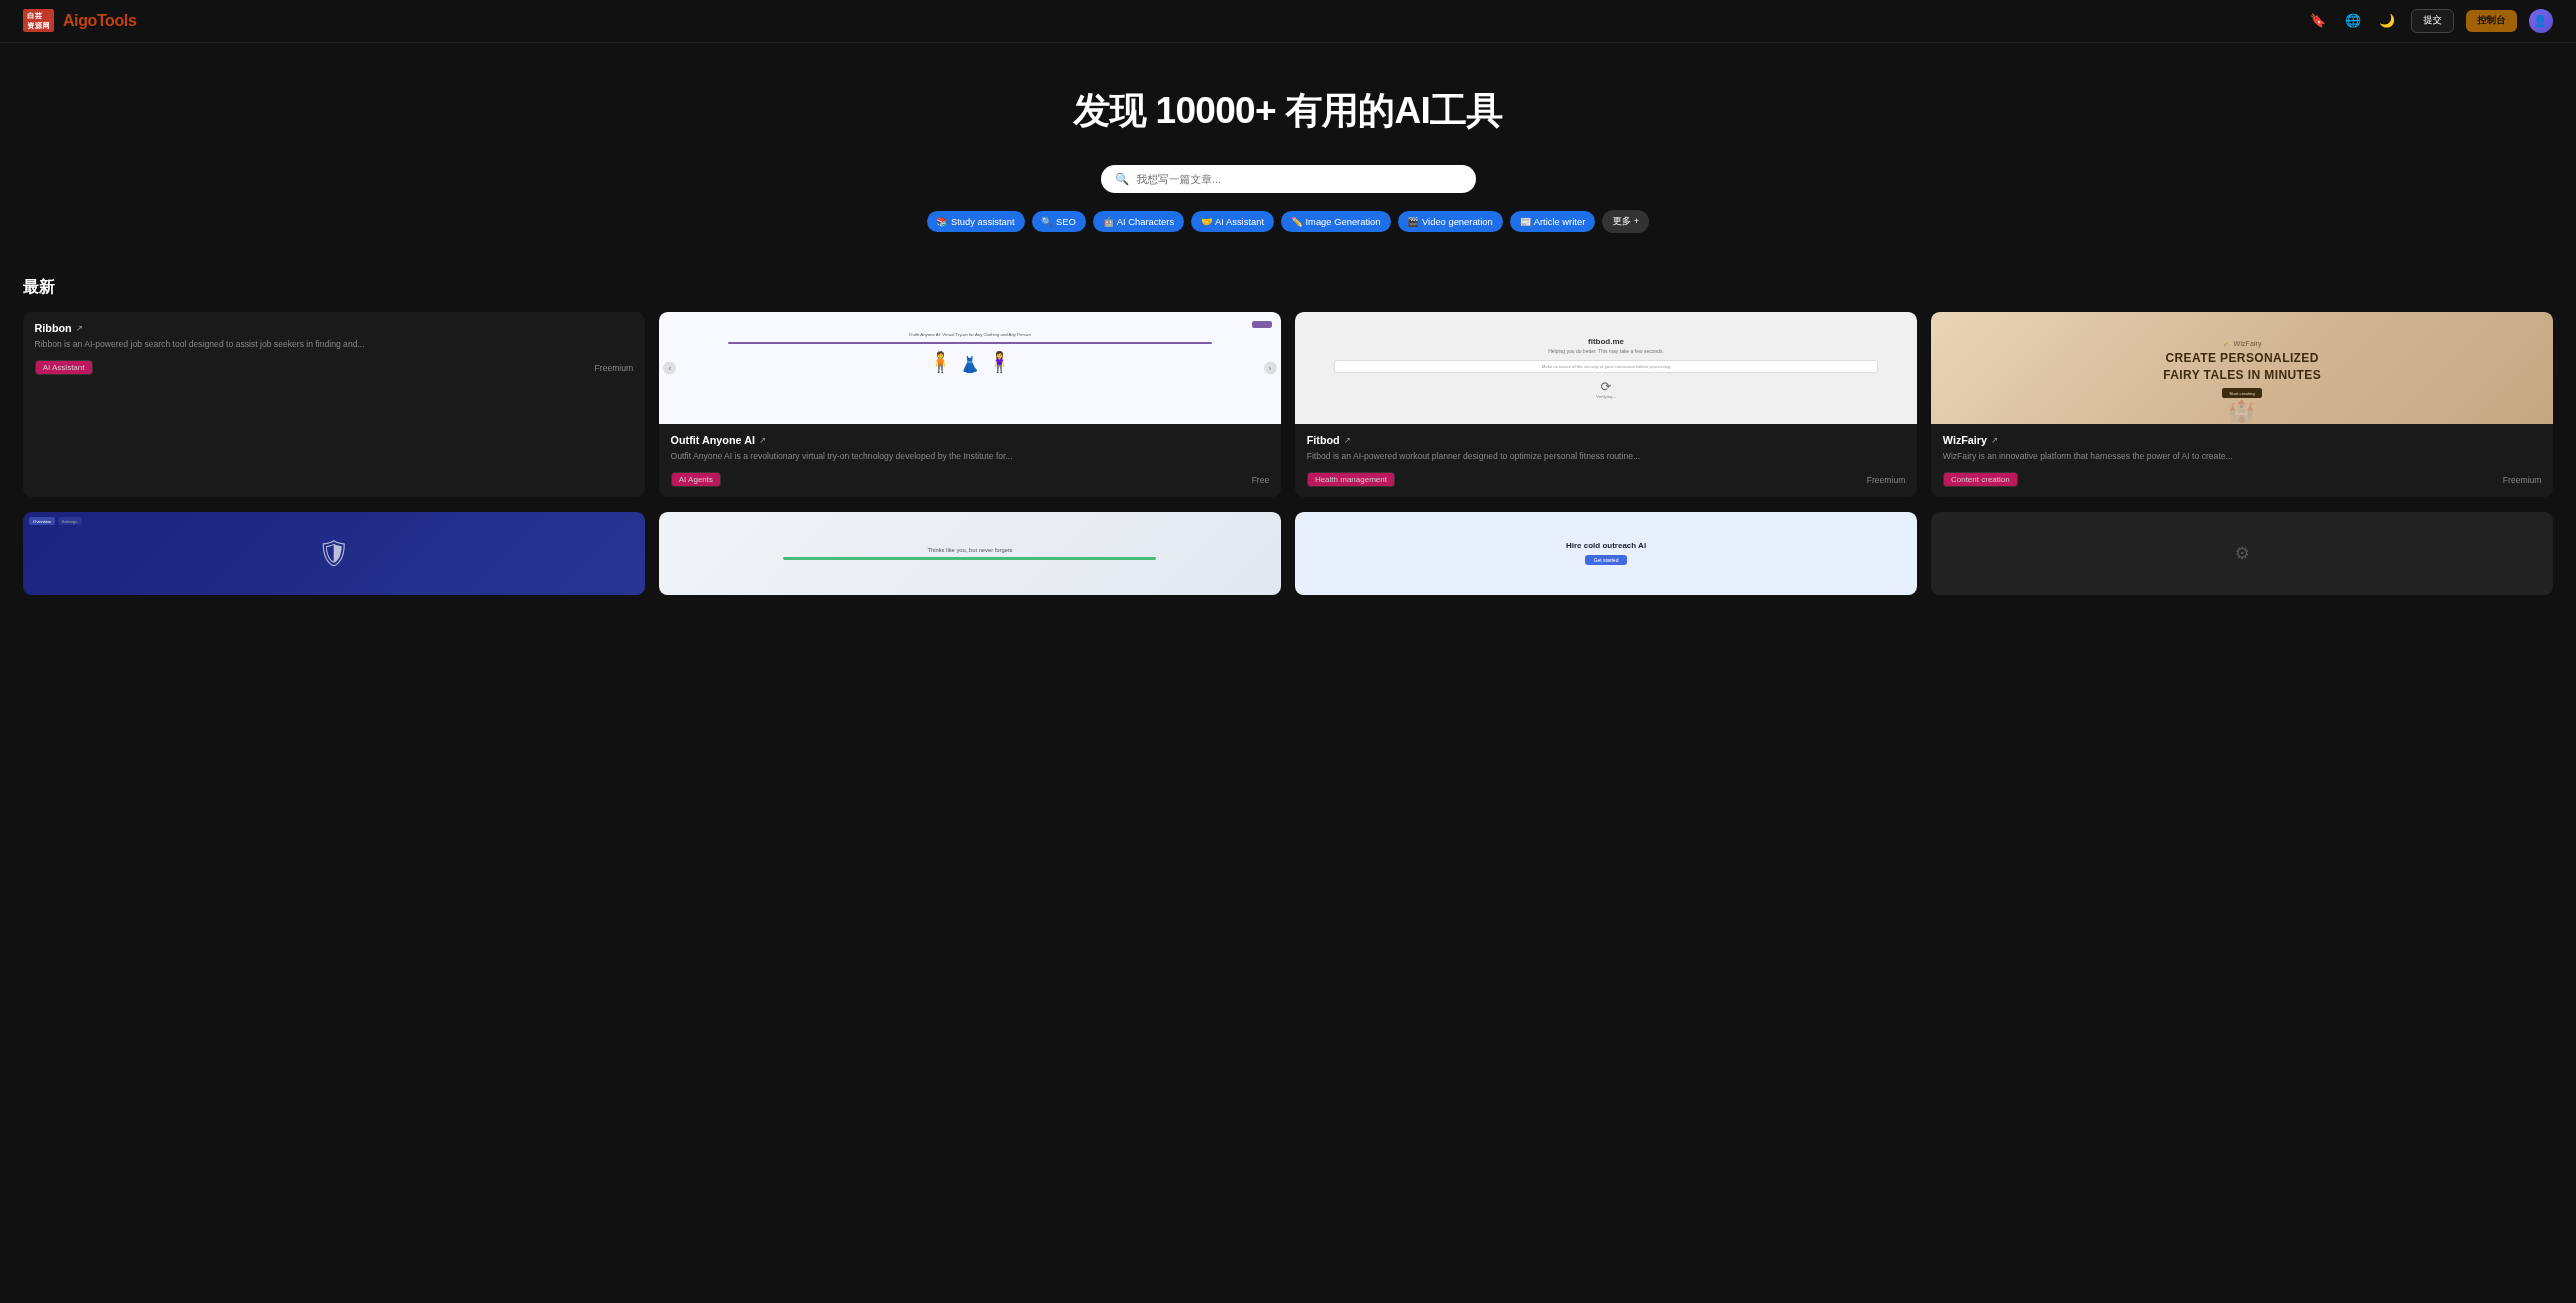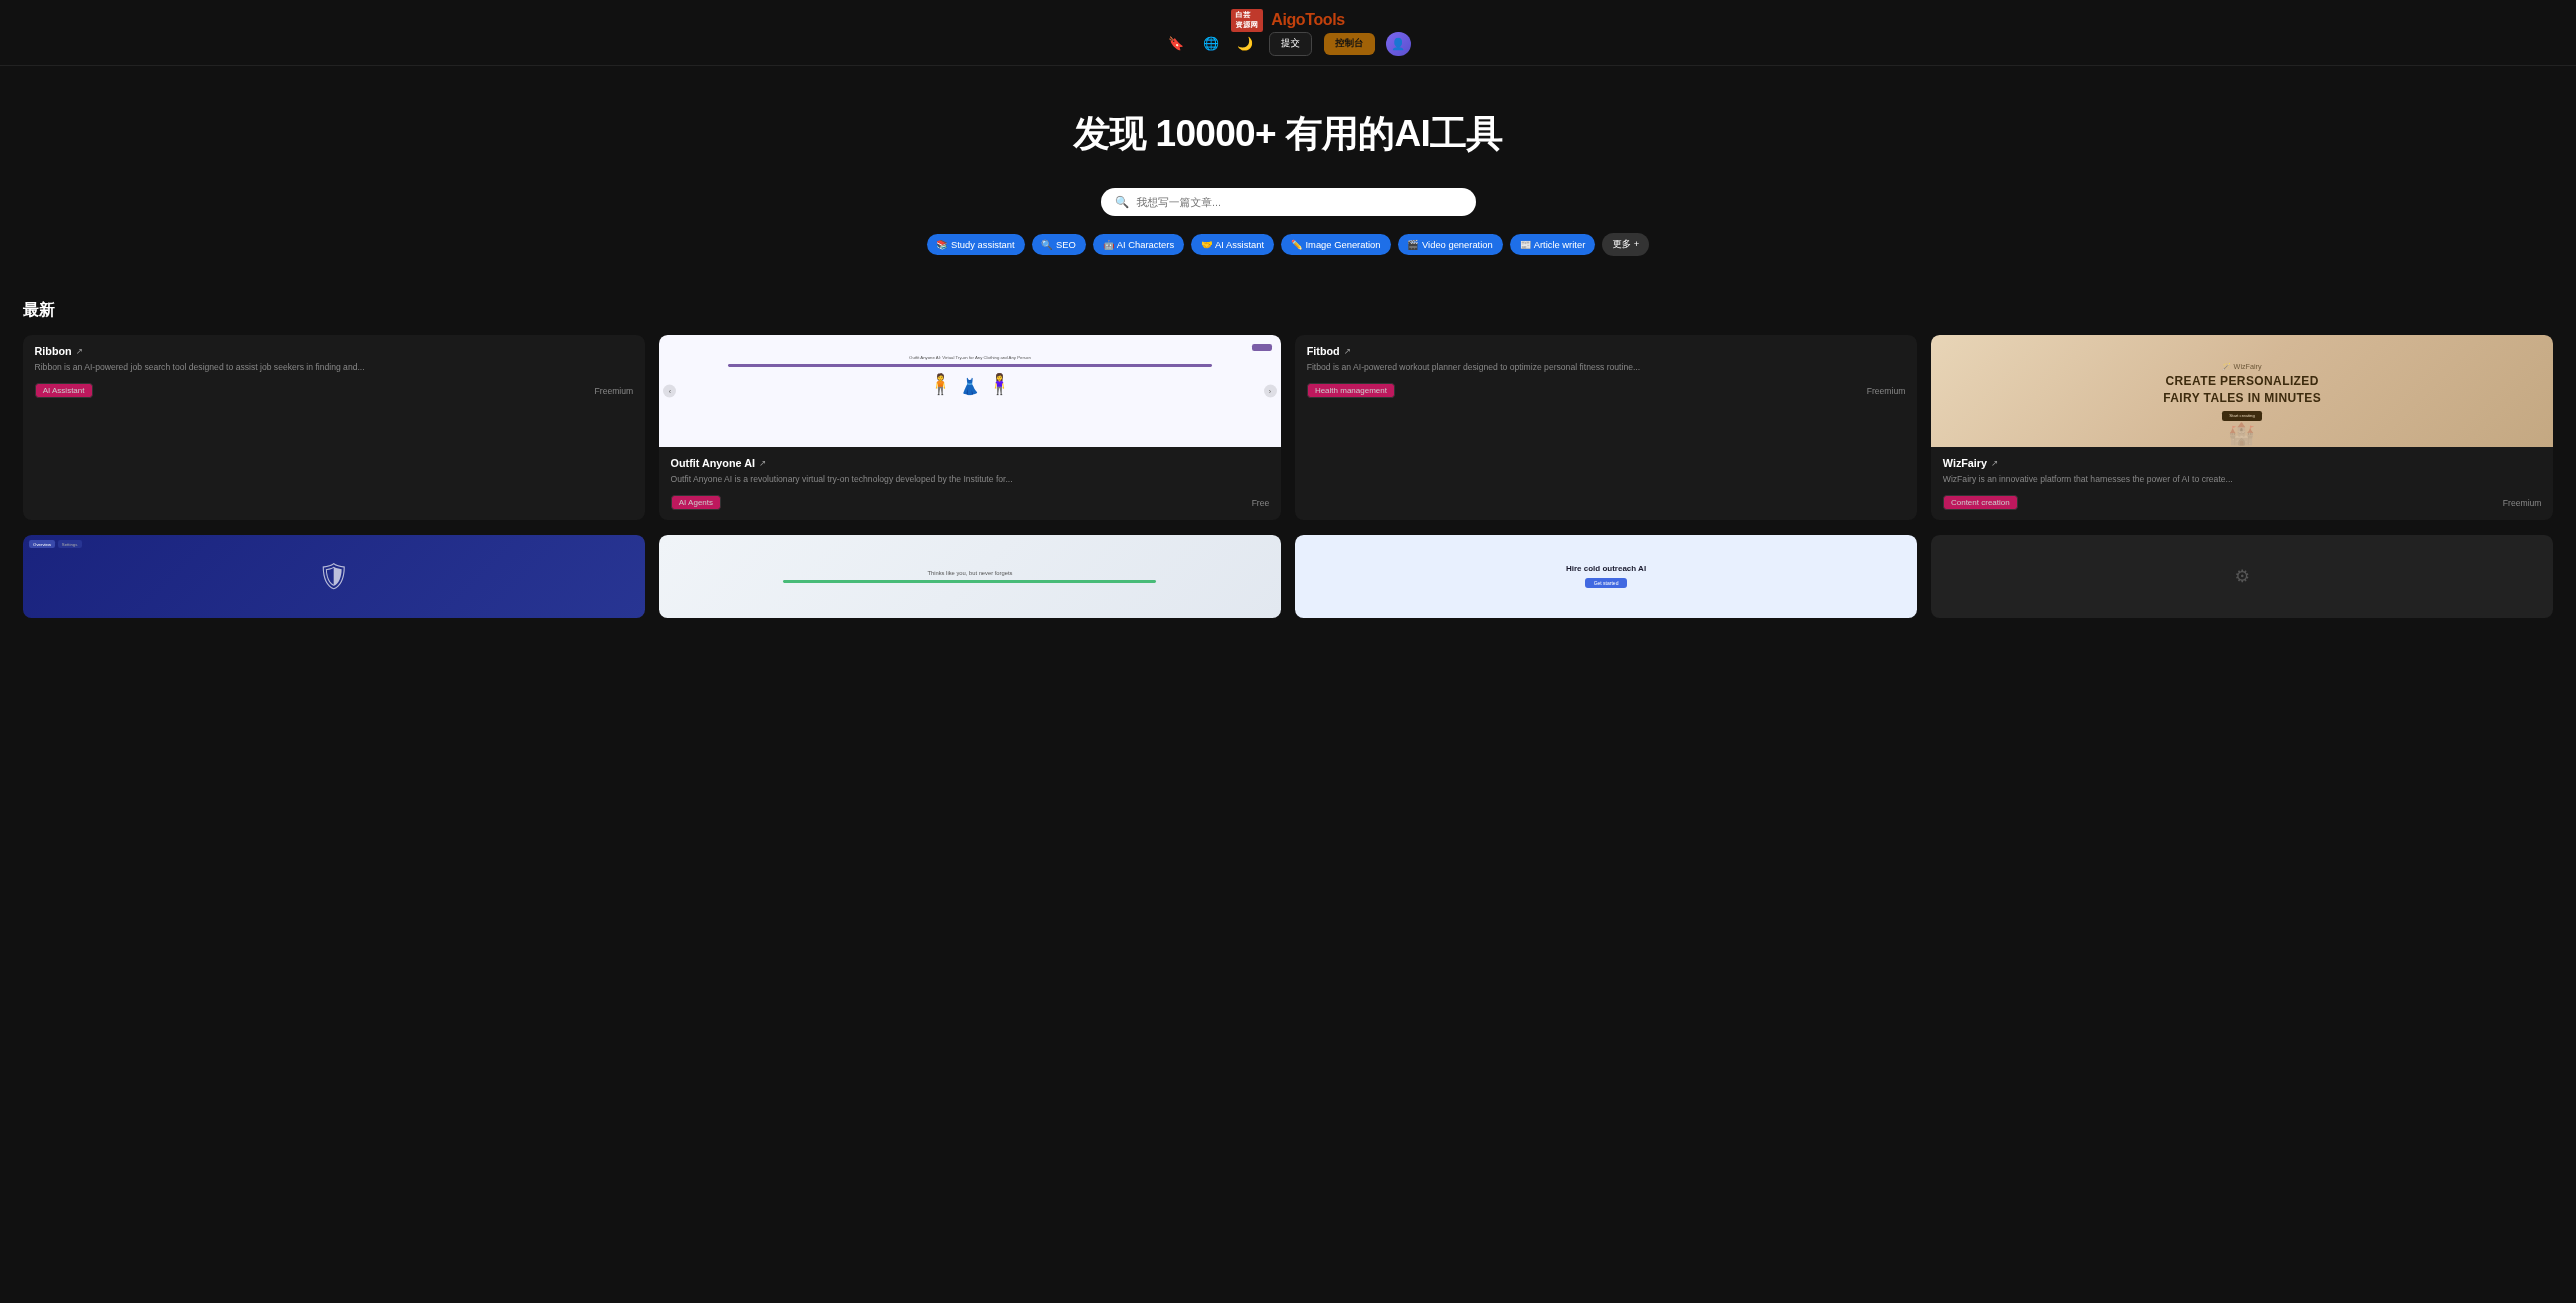--- a/index.html
+++ b/index.html
@@ -11,21 +11,20 @@
     }
 
     
     .header {
       display: flex;
       align-items: center;
       justify-content: space-between;
       padding: 8.6px 23px;
       background: #111111;
       border-bottom: 0.7px solid #222;
-      flex-direction: column;
     }
     .header-left {
       display: flex;
       align-items: center;
       gap: 8.6px;
     }
     .logo-badge {
       background: #c0392b;
       color: #fff;
       font-size: 7.2px;
@@ -591,20 +590,27 @@
         </div>
         <p class="card-desc">Outfit Anyone AI is a revolutionary virtual try-on technology developed by the Institute for...</p>
         <div class="card-footer">
           <span class="card-tag">AI Agents</span>
           <span class="card-pricing">Free</span>
         </div>
       </div>
     </div>
 
     <div class="card">
+      <div class="card-img-fitbod">
+        <div class="fitbod-logo">fitbod.me</div>
+        <div class="fitbod-tagline">Helping you do better. This may take a few seconds.</div>
+        <div class="fitbod-input-row">Make us aware of the security of your connection before processing</div>
+        <div style="color:#666;font-size:13px;margin-top:2.9px;">⟳</div>
+        <div class="fitbod-text">Verifying...</div>
+      </div>
       <div class="card-body">
         <div class="card-name-row">
           <span class="card-name">Fitbod</span>
           <span class="card-link-icon">↗</span>
         </div>
         <p class="card-desc">Fitbod is an AI-powered workout planner designed to optimize personal fitness routine...</p>
         <div class="card-footer">
           <span class="card-tag">Health management</span>
           <span class="card-pricing">Freemium</span>
         </div>

